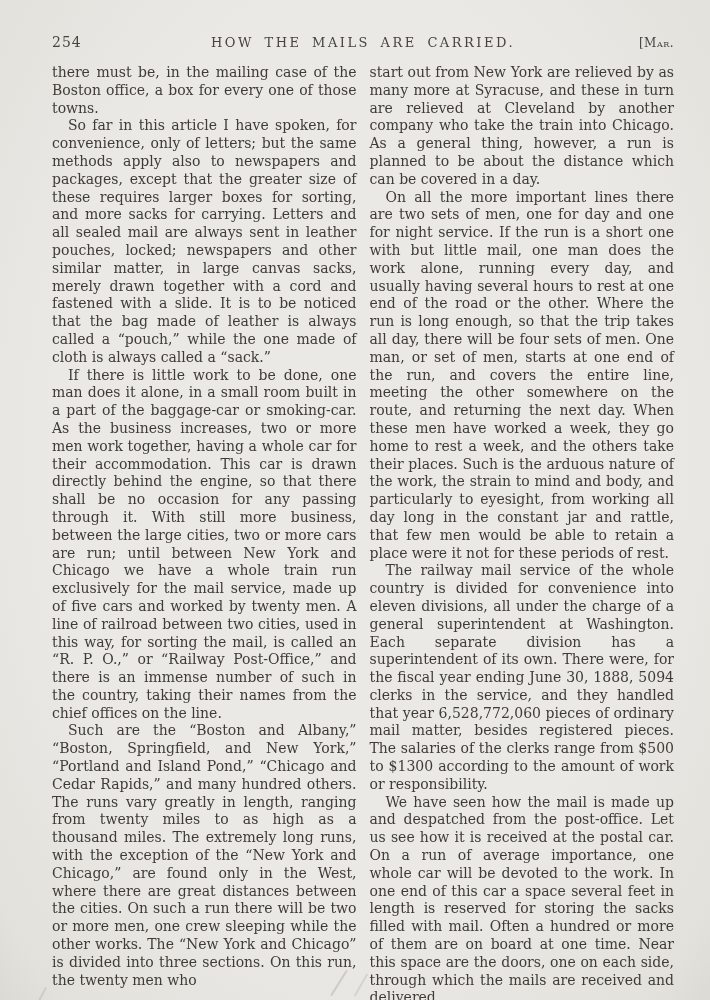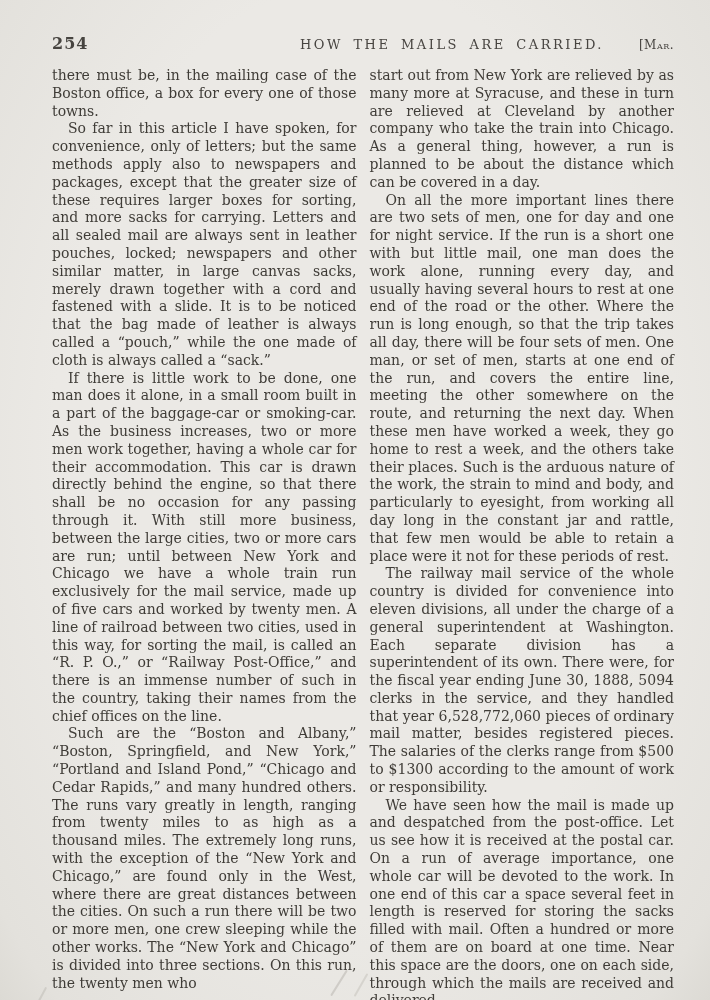--- a/index.html
+++ b/index.html
@@ -30,30 +30,29 @@
     width: 622px;
   }
   .running-head {
     display: flex;
     align-items: baseline;
     justify-content: space-between;
     margin-bottom: 14px;
     color: #474440;
   }
   .folio {
-    font-size: 16px;
+    font-size: 14px;
     letter-spacing: 1px;
     width: 70px;
-    font-weight: bold;
   }
   .head-title {
     font-size: 13px;
     letter-spacing: 2.5px;
     word-spacing: 4px;
-    text-align: right;
+    text-align: center;
     flex: 1;
   }
   .head-date {
     font-size: 12px;
     font-variant: small-caps;
     letter-spacing: 0.5px;
     width: 70px;
     text-align: right;
   }
   .columns {

